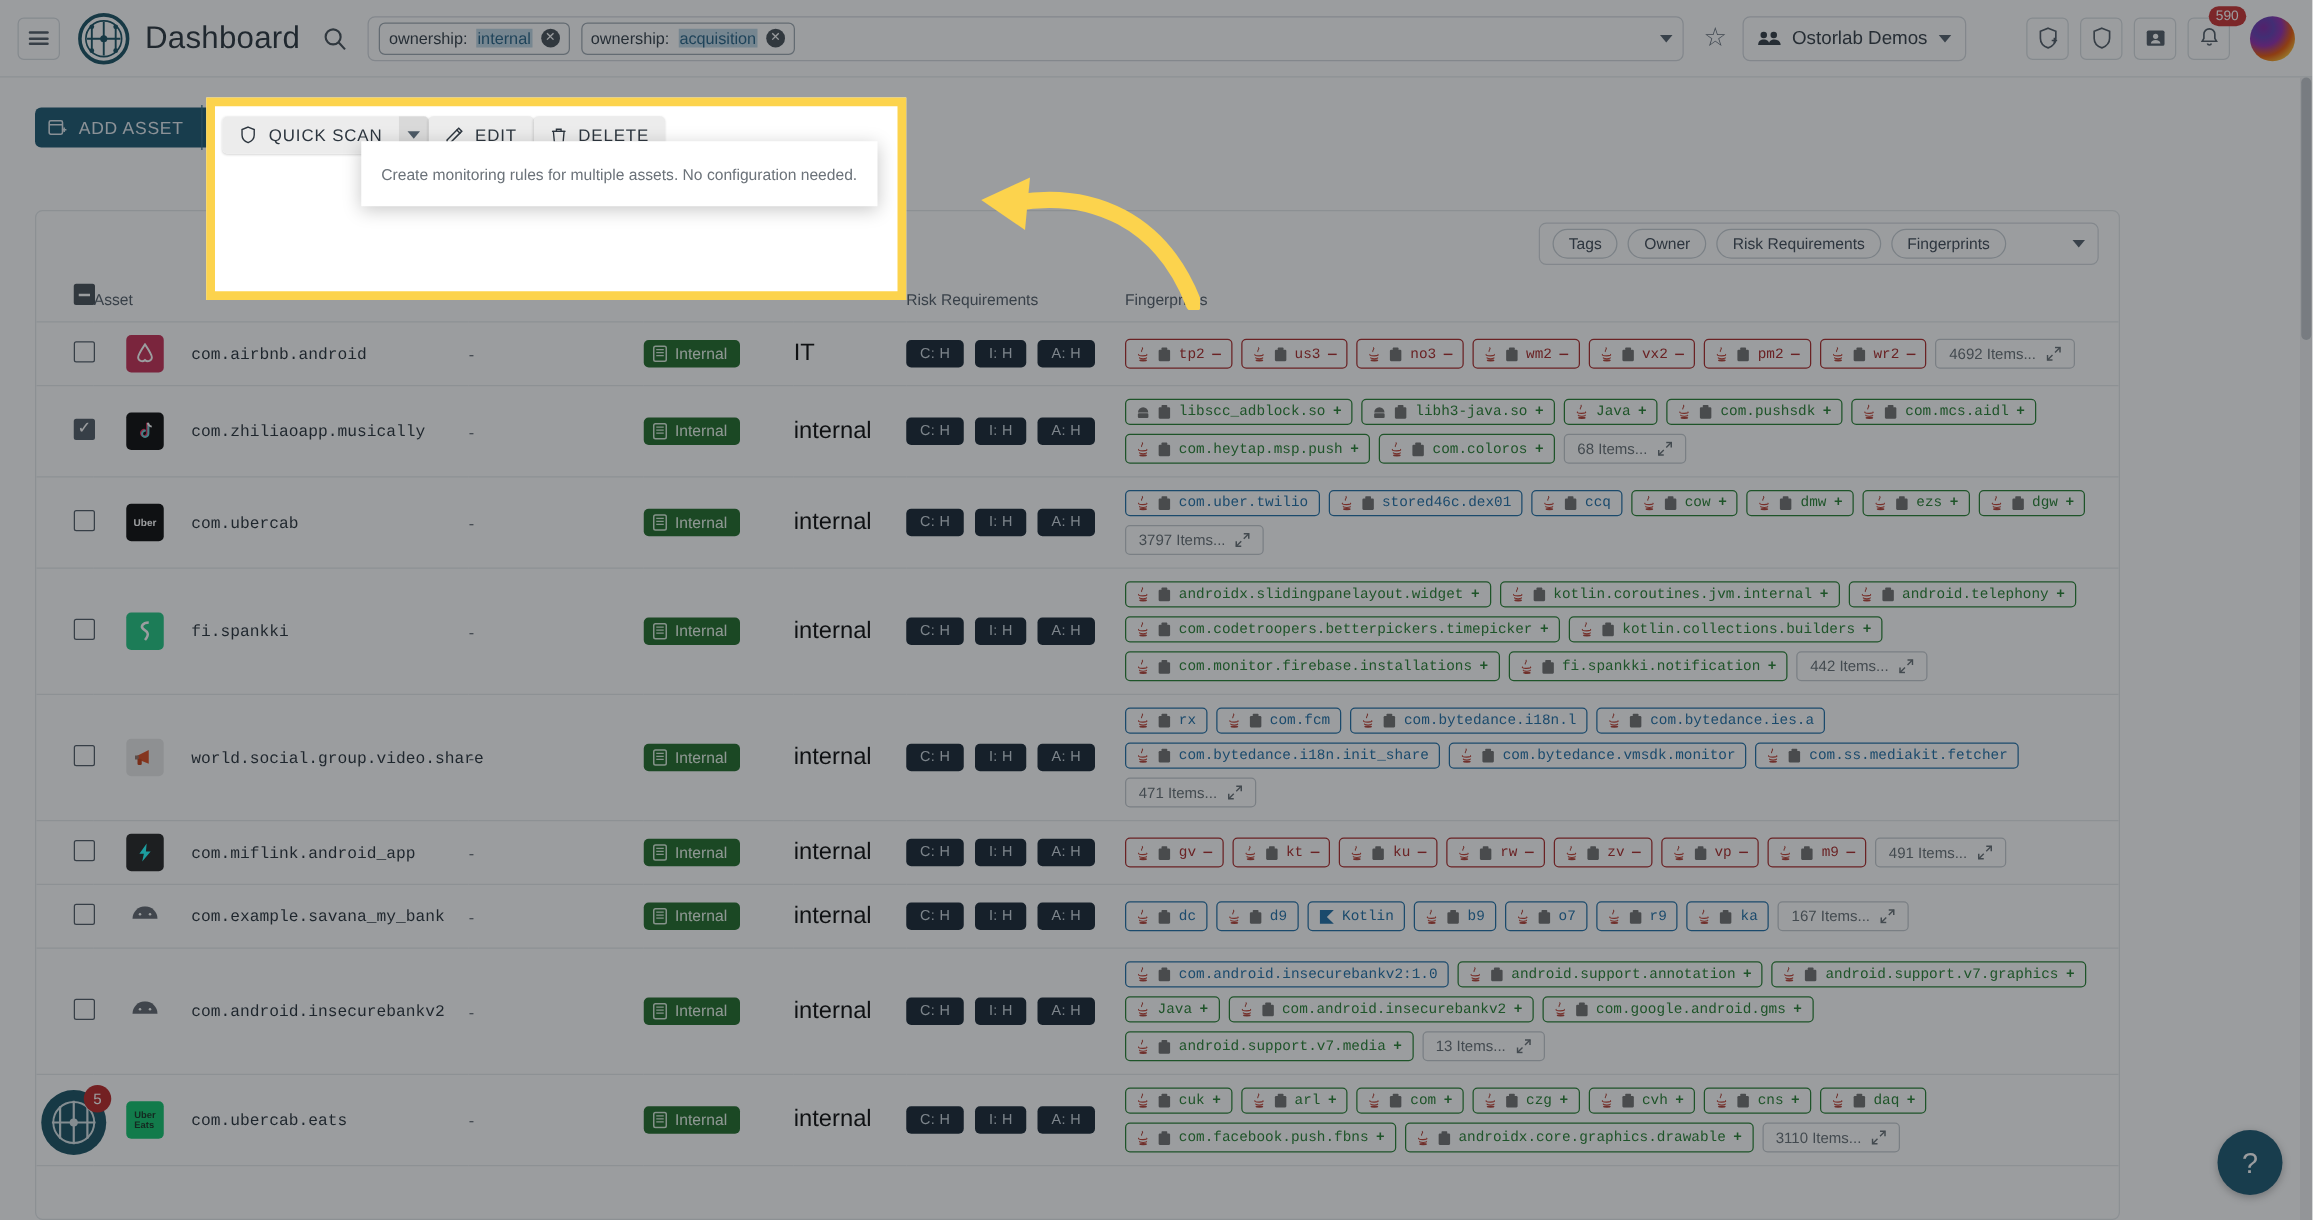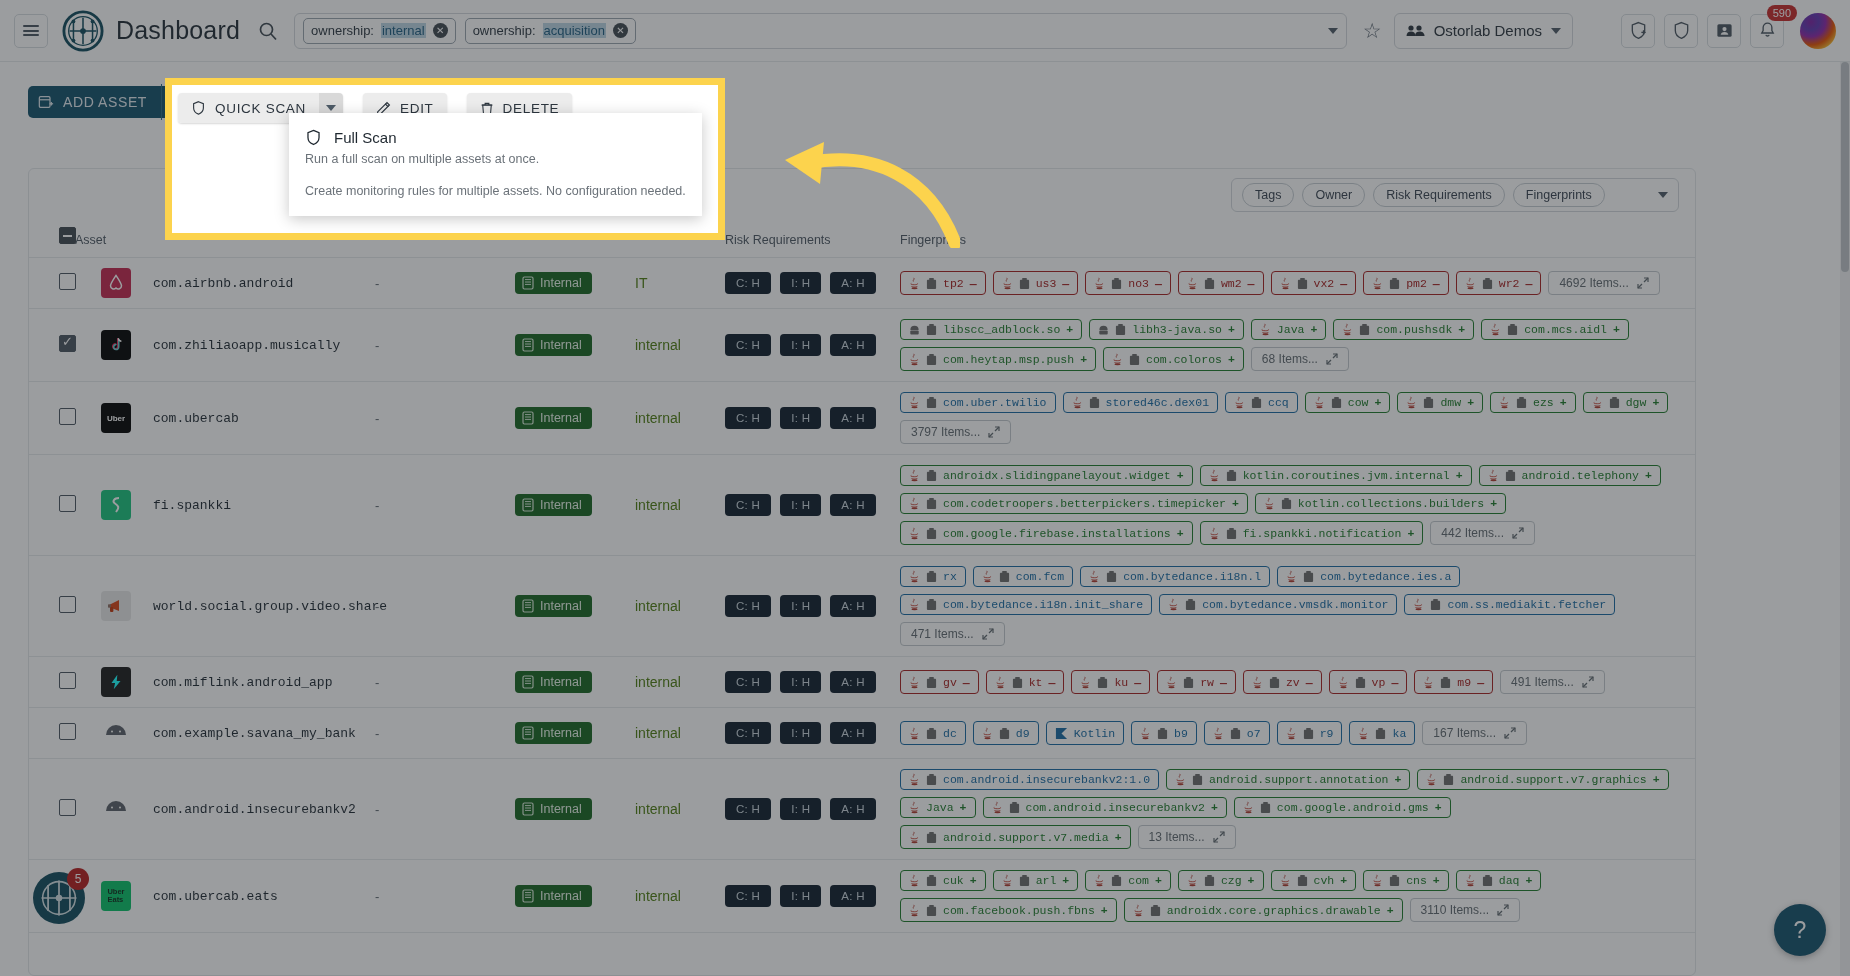--- a/index.html
+++ b/index.html
@@ -119,21 +119,21 @@
 
   .asset-cell { display:flex; align-items:center; gap:22px; padding-left:26px; }
   .app-icon { width:30px; height:30px; border-radius:4px; flex:none; display:flex; align-items:center; justify-content:center; overflow:hidden; }
   .asset-name { font-family:"Liberation Mono", monospace; font-size:13px; color:#1d2730; white-space:nowrap; }
   .dash { color:#5d666f; }
 
   .tag-internal {
     display:inline-flex; align-items:center; gap:6px; background:#17641f; color:#e8f5e9;
     border-radius:4px; padding:4px 10px 4px 7px; font-size:12.5px;
   }
-  .owner-txt { color:#4d7c0f; font-size:14px; }
+  .owner-txt { color:#000000; font-size:19px; }
   .risk { display:flex; gap:9px; }
   .risk-badge {
     background:#0d1d2b; color:#c8d2da; font-size:11.5px; border-radius:4px;
     padding:5px 11px; letter-spacing:.3px;
   }
 
   .fp-wrap { display:flex; flex-wrap:wrap; gap:7px; padding-right:16px; }
   .fp {
     display:inline-flex; align-items:center; gap:6px; border:1px solid; border-radius:4px;
     padding:3px 8px; font-family:"Liberation Mono", monospace; font-size:11.5px; background:#fff;
@@ -151,21 +151,21 @@
   .kt { width:13px; height:13px; flex:none; }
 
   
   .scrim { position:absolute; inset:0; background:rgba(34,38,42,0.45); z-index:40; }
   .highlight-box {
     position:absolute; left:165px; top:78px; width:560px; height:162px;
     border:7px solid #fcd34d; background:#fff; z-index:60;
   }
   .hl-inner { position:absolute; inset:0; overflow:visible; }
   .toolbar2 {
-    position:absolute; left:6px; top:8px; display:flex; gap:20px; align-items:center;
+    position:absolute; left:6px; top:8px; display:flex; gap:0; align-items:center;
   }
   .tb-btn {
     height:30px; background:#ececec; border-radius:4px; display:flex; align-items:center; gap:9px;
     padding:0 13px; font-size:13.5px; letter-spacing:.7px; color:#2d363f; cursor:pointer;
     box-shadow:0 1px 2px rgba(0,0,0,.16);
   }
   .tb-split { width:24px; height:30px; background:#d9d9d9; border-radius:0 4px 4px 0; display:flex; align-items:center; justify-content:center; cursor:pointer; }
   .tb-group { display:flex; box-shadow:0 1px 2px rgba(0,0,0,.16); border-radius:4px; }
   .tb-group .tb-btn { box-shadow:none; border-radius:4px 0 0 4px; }
 
@@ -855,21 +855,21 @@
                   <svg class="ji" viewBox="0 0 12 15">
                     <path d="M5 1c2 1.6-1.5 2.6-0.3 4.2" fill="none" stroke="#b03a2e" stroke-width="1"></path>
                     <path d="M2.2 7.4c-1.2.7 0 1.5 3.6 1.5s4.4-.9 3.2-1.5" fill="none" stroke="#c0392b" stroke-width="1"></path>
                     <path d="M3 10.4c-.9.5.3 1.1 3 1.1s3.6-.7 2.8-1.1" fill="none" stroke="#c0392b" stroke-width="1"></path>
                     <ellipse cx="6" cy="13" rx="3.6" ry="1.1" fill="#b03a2e"></ellipse>
                   </svg>
                   <svg class="ji" viewBox="0 0 12 14">
                     <rect x="1" y="3" width="10" height="10" rx="1" fill="#6b6b6b"></rect>
                     <rect x="3.5" y="1" width="5" height="2.6" rx=".6" fill="#6b6b6b"></rect>
                   </svg>
-                  <span>com.google.firebase.installations</span>
+                  <span>com.monitor.firebase.installations</span>
                   <span class="sign">+</span>
                 </span>
                 <span class="fp green">
                   <svg class="ji" viewBox="0 0 12 15">
                     <path d="M5 1c2 1.6-1.5 2.6-0.3 4.2" fill="none" stroke="#b03a2e" stroke-width="1"></path>
                     <path d="M2.2 7.4c-1.2.7 0 1.5 3.6 1.5s4.4-.9 3.2-1.5" fill="none" stroke="#c0392b" stroke-width="1"></path>
                     <path d="M3 10.4c-.9.5.3 1.1 3 1.1s3.6-.7 2.8-1.1" fill="none" stroke="#c0392b" stroke-width="1"></path>
                     <ellipse cx="6" cy="13" rx="3.6" ry="1.1" fill="#b03a2e"></ellipse>
                   </svg>
                   <svg class="ji" viewBox="0 0 12 14">
@@ -1639,29 +1639,20 @@
               <path d="M6.6 4.6 V2.4 h4.8 v2.2" fill="none" stroke="#2d363f" stroke-width="1.4"></path>
             </svg>
           <span>DELETE</span>
         </div>
       </div>
     </div>
   </div>
 
   <div class="menu">
     <div class="menu-item">
-      <div class="mi-title">
-        <svg width="17" height="19" viewBox="0 0 20 20">
-            <path d="M10 1.6 L16.5 4.2 V10 c0 4.2-3 6.8-6.5 8.2 C6 16.8 3.5 14.2 3.5 10 V4.2Z" fill="none" stroke="#1e272f" stroke-width="1.5"></path>
-          </svg>
-        <span>Full Scan</span>
-      </div>
-      <div class="mi-desc">Run a full scan on multiple assets at once.</div>
-    </div>
-    <div class="menu-item">
       <div class="mi-desc">Create monitoring rules for multiple assets. No configuration needed.</div>
     </div>
   </div>
 
   <svg class="arrow" width="180" height="110" viewBox="0 0 180 110">
     <path d="M175 105 C150 40 95 12 28 25" stroke="#fcd34d" stroke-width="13" fill="none" stroke-linecap="round"></path>
     <path d="M5 22 L44 4 L40 46 Z" fill="#fcd34d"></path>
   </svg>
 
   <div class="org-badge">

